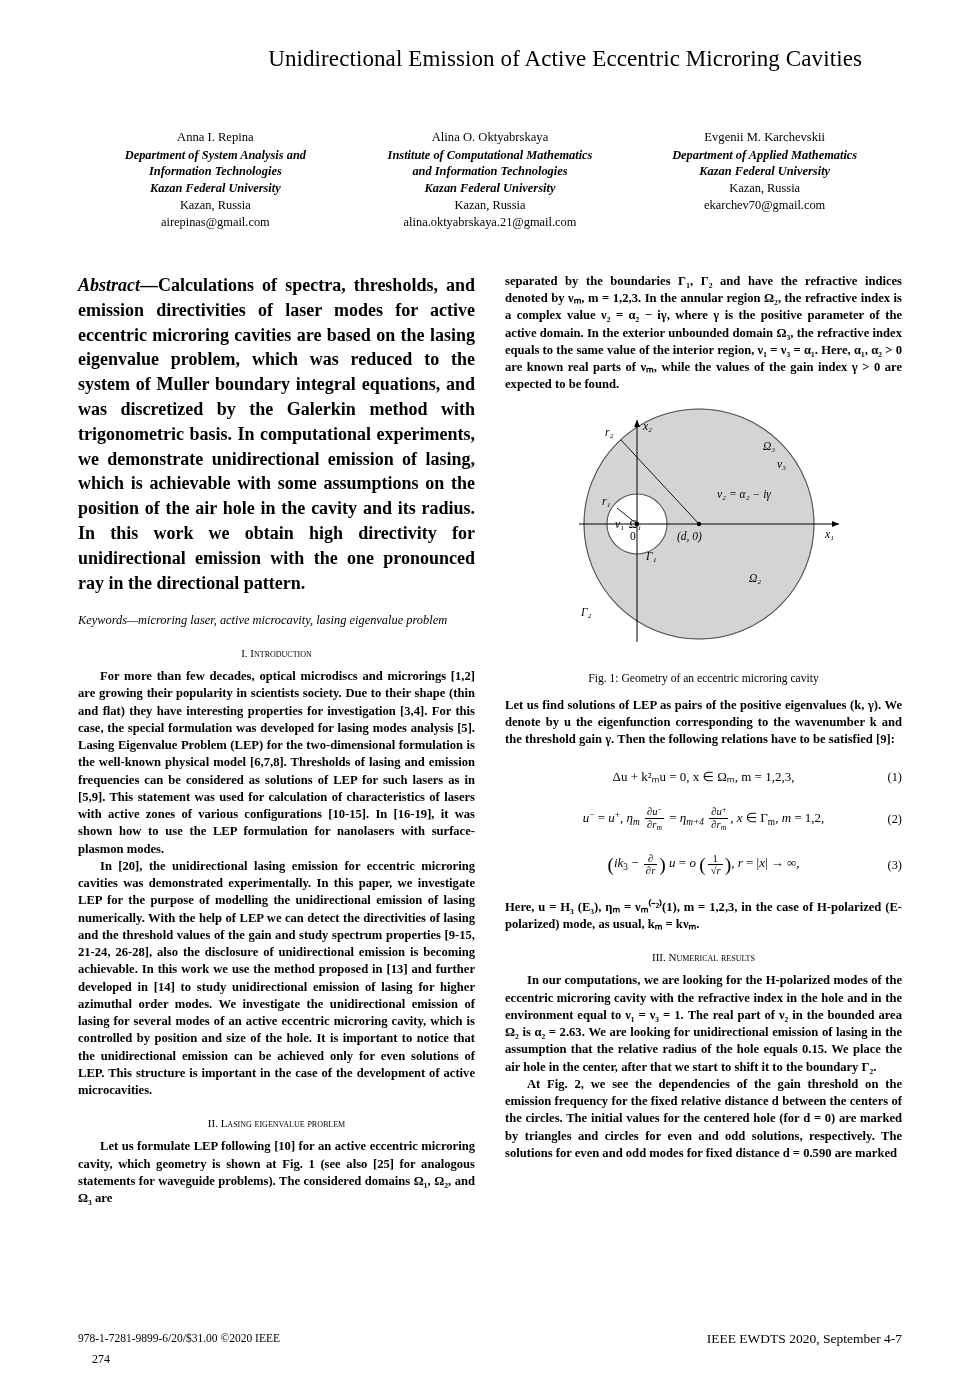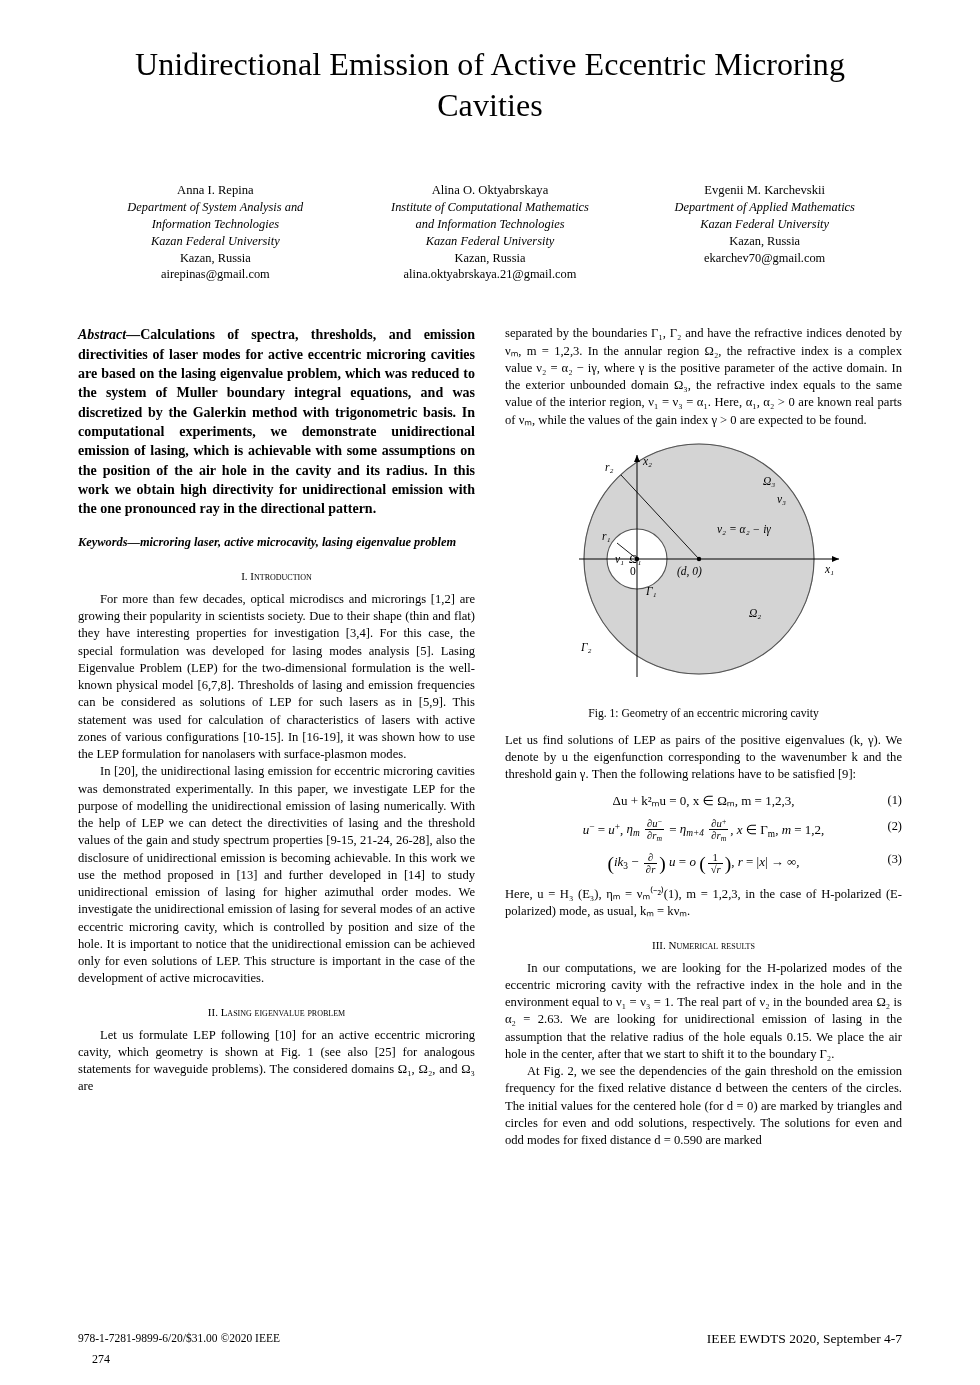--- a/index.html
+++ b/index.html
@@ -22,86 +22,87 @@
     height: 1385px;
     background: #fff;
   }
   .content {
     position: absolute;
     left: 78px;
     top: 44px;
     width: 824px;
   }
   .title {
-    text-align: center;
-    font-size: 32px;
+    text-align: right;
+    font-size: 23px;
     line-height: 1.28;
     font-weight: 400;
     letter-spacing: 0.1px;
     margin: 0 40px;
   }
   .authors {
     display: flex;
     margin-top: 56px;
     margin-bottom: 0;
   }
   .author {
     flex: 1 1 33.33%;
     text-align: center;
     font-size: 12.4px;
     line-height: 1.36;
   }
   .author .name { font-size: 12.6px; }
-  .author .italic { font-style: italic; }
+  .author .italic { font-style: italic; font-weight: bold; }
   .cols {
     display: flex;
     margin-top: 42px;
     column-gap: 30px;
   }
   .col {
     width: 397px;
     font-size: 12.6px;
     line-height: 1.37;
     text-align: justify;
   }
-  p { margin: 0 0 0 0; }
+  p { margin: 0 0 0 0; font-weight: bold; }
   .abstract {
     font-weight: bold;
     text-align: justify;
-    font-size: 14px;
+    font-size: 18px;
     line-height: 1.38;
   }
   .abstract .lead { font-style: italic; font-weight: bold; }
   .keywords {
     margin-top: 16px;
     font-style: italic;
-    font-weight: bold;
+    font-weight: normal;
     font-size: 12.4px;
     line-height: 1.4;
     text-align: justify;
   }
   .sec-head {
     text-align: center;
     margin: 17px 0 7px 0;
     font-size: 11px;
     font-variant: small-caps;
   }
   .para {
     text-indent: 22px;
     margin-bottom: 0;
   }
   .eq-block {
     margin: 7px 0 6px 0;
     font-size: 13px;
   }
   .eq-row {
     display: flex;
+    align-items: center;
     justify-content: center;
     position: relative;
-    margin: 8px 0;
+    margin: 20px 0;
   }
   .eq-row .eq-num {
     position: absolute;
     right: 0;
     font-size: 12.4px;
   }
   .it { font-style: italic; }
   .figure {
     margin: 10px 0 4px 0;
     text-align: center;

